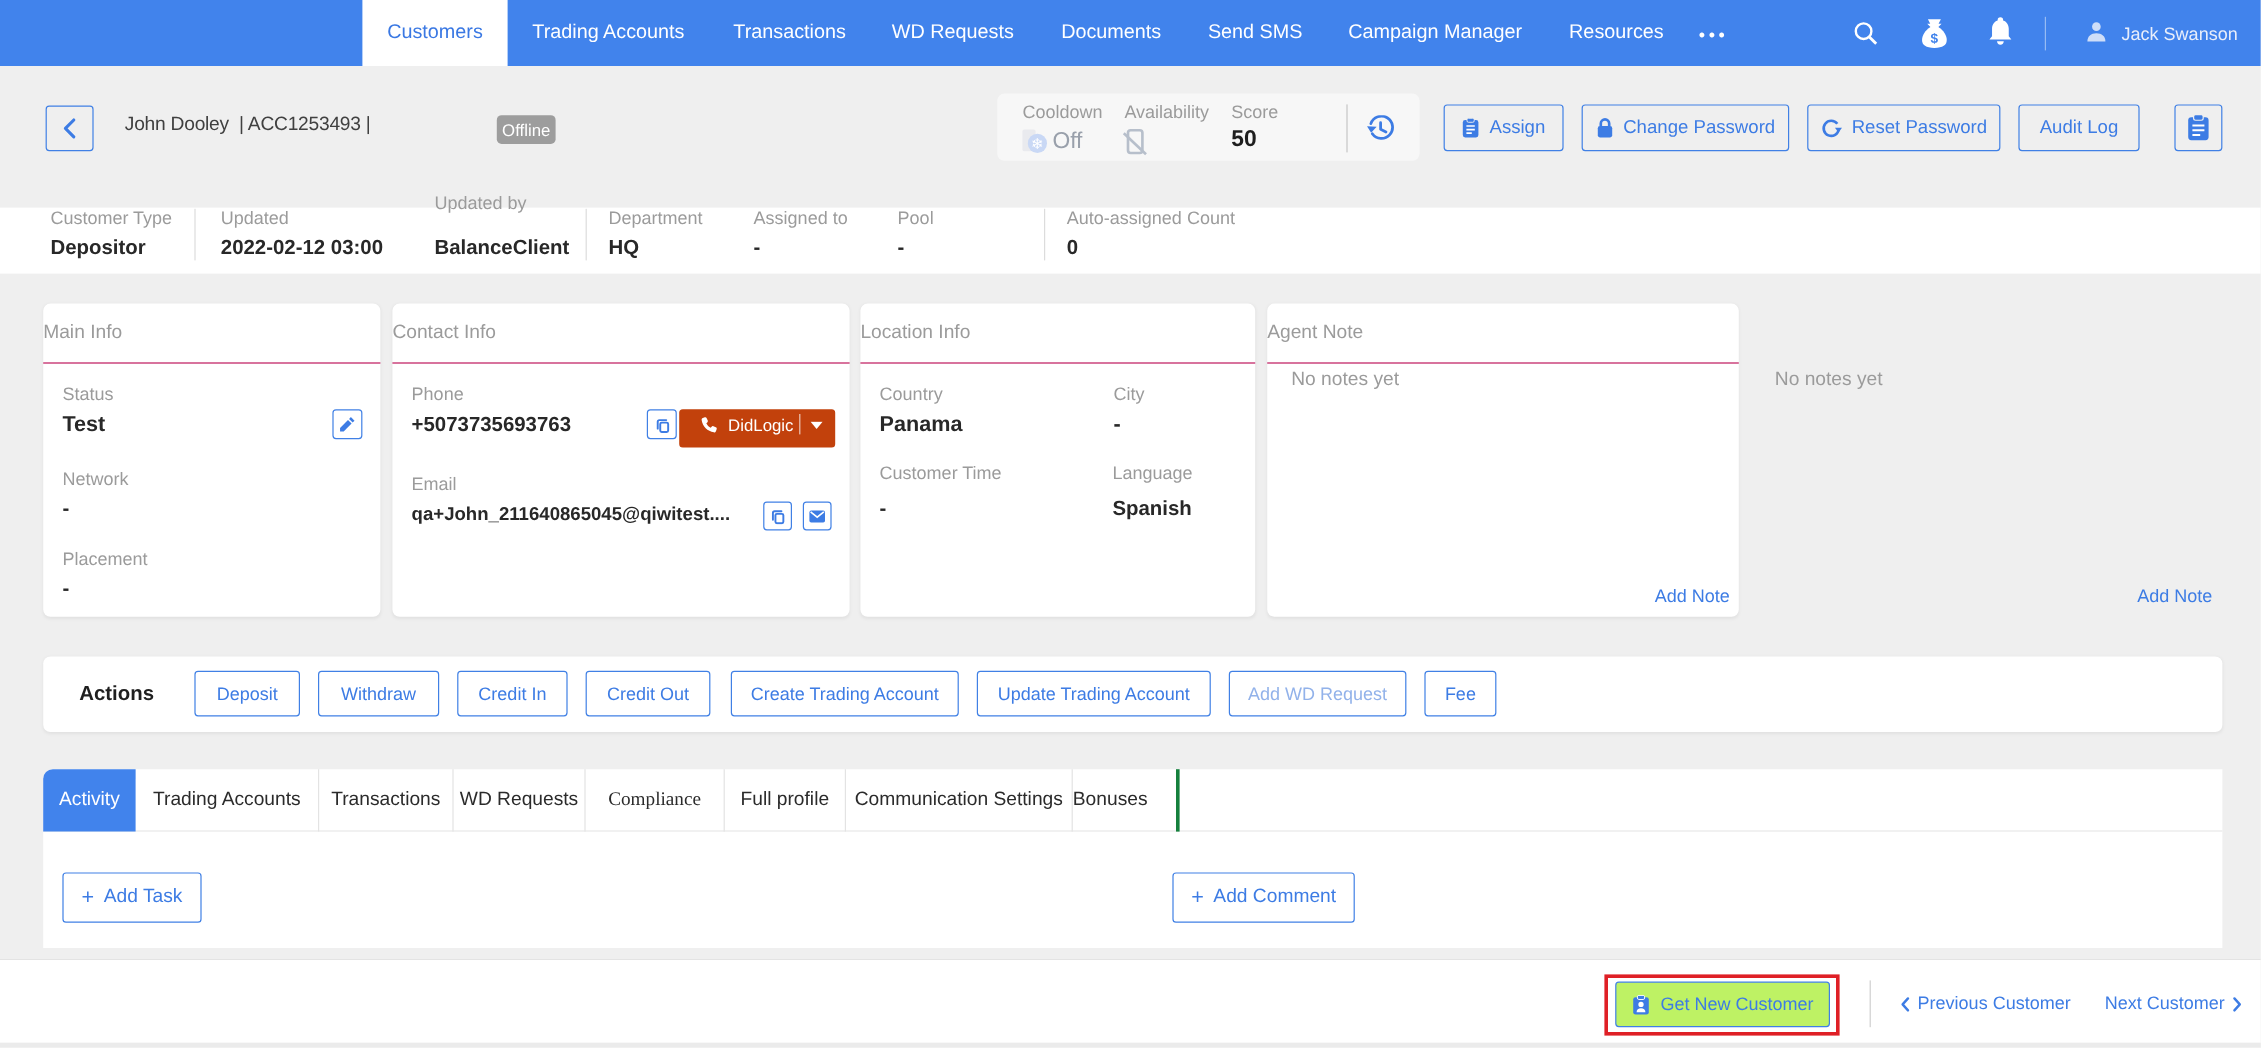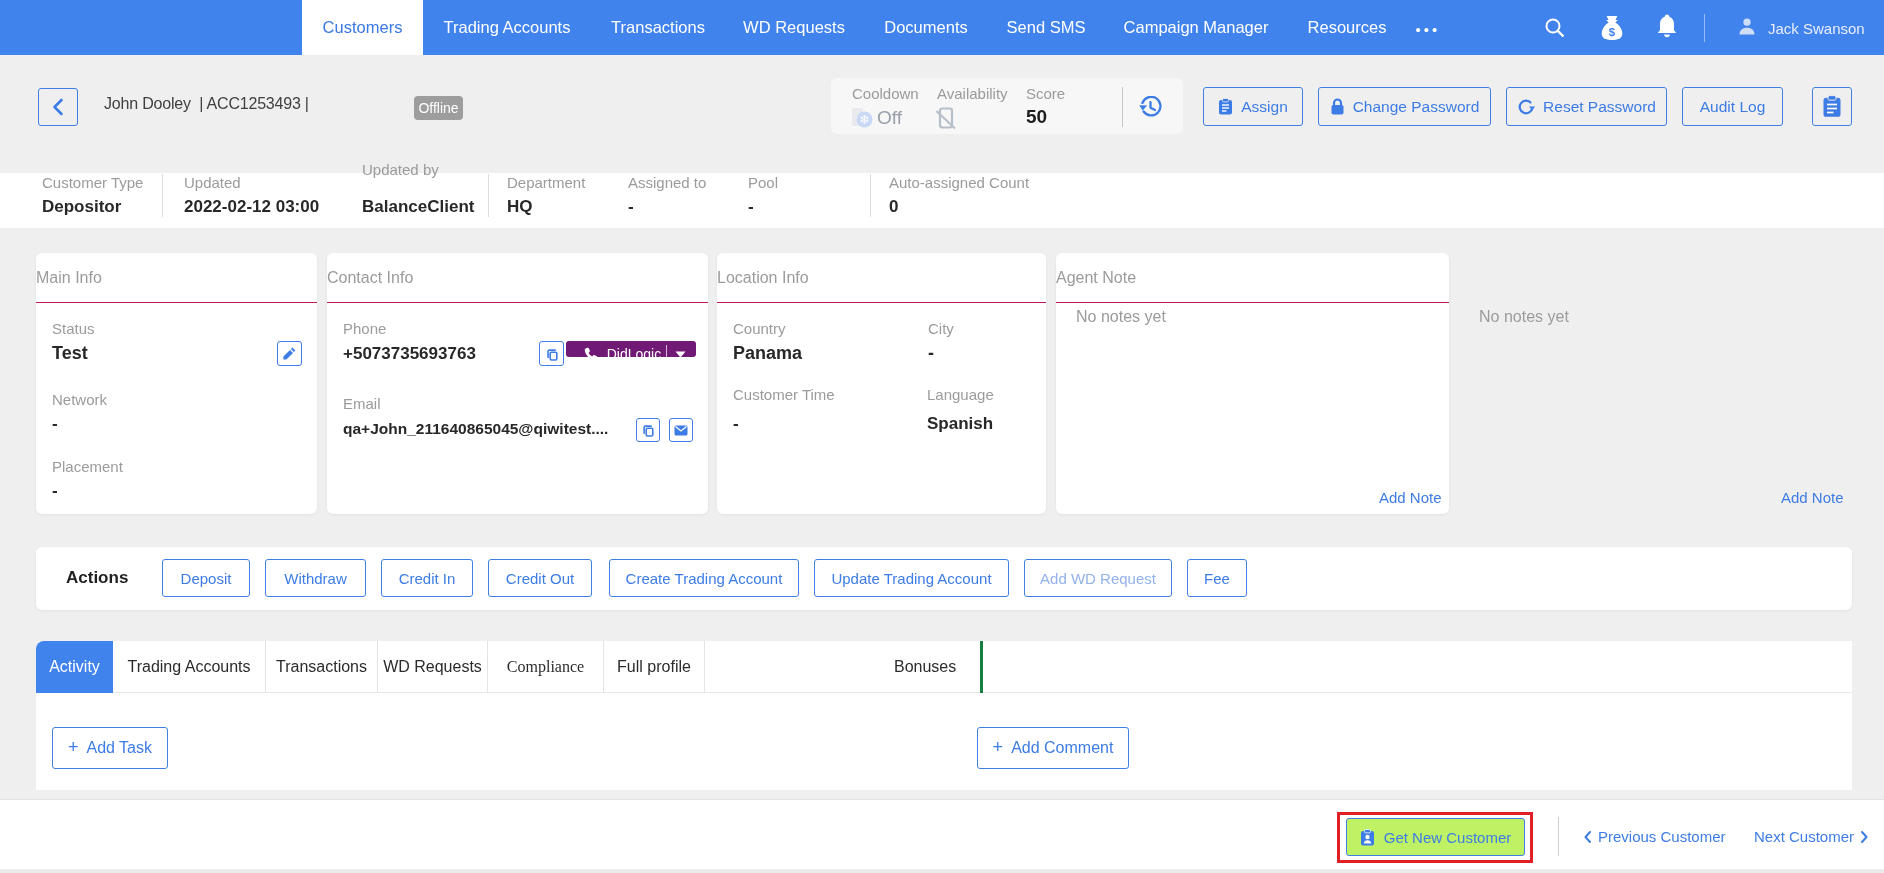--- a/index.html
+++ b/index.html
@@ -161,21 +161,21 @@
       <div class="chead">Contact Info</div>
     </div>
   <div class="lbl" style="left:343px; top:320px;">Phone</div>
   <div class="val" style="left:343px; top:344px; font-size:17px;">+5073735693763</div>
   <div class="btn" style="left:539px; top:341px; width:25px; height:25px;">
     <svg width="14" height="14" viewBox="0 0 14 14">
       <path d="M3.1 10.2 L3.1 4.5 Q3.1 3.1 4.5 3.1 L10.2 3.1" fill="none" stroke="#3d7ce4" stroke-width="1.6" stroke-linecap="round"></path>
       <rect x="5.2" y="5.2" width="6.6" height="7.8" rx="1.2" fill="#fff" stroke="#3d7ce4" stroke-width="1.6"></rect>
     </svg>
   </div>
-  <div class="abs" style="left:566px; top:341px; width:130px; height:16px; background:#701a75; border-radius:3px;">
+  <div class="abs" style="left:566px; top:341px; width:130px; height:32px; background:#c2410c; border-radius:3px;">
     <svg class="abs" style="left:18px; top:5.5px;" width="14" height="14" viewBox="0 0 14 14">
       <path d="M3.3 0.8 C4 0.5 4.6 0.8 4.9 1.5 L5.8 3.5 C6 4.1 5.9 4.6 5.4 5 L4.6 5.7 C5.2 7.2 6.8 8.8 8.3 9.4 L9 8.6 C9.4 8.1 9.9 8 10.5 8.2 L12.5 9.1 C13.2 9.4 13.5 10 13.2 10.7 L12.6 12.3 C12.3 13 11.7 13.4 10.9 13.3 C5.6 12.6 1.4 8.4 0.7 3.1 C0.6 2.3 1 1.7 1.7 1.4 Z" fill="#fff"></path>
     </svg>
     <div class="abs" style="left:37px; top:0; width:62px; height:25px; line-height:26px; color:#fff; font-size:14px; text-align:center;">DidLogic</div>
     <div class="abs" style="left:100px; top:4px; width:1px; height:17px; background:rgba(255,255,255,0.7);"></div>
     <svg class="abs" style="left:109px; top:10px;" width="11" height="7" viewBox="0 0 11 7">
       <polygon points="0.5,0.5 10.5,0.5 5.5,6.5" fill="#fff"></polygon>
     </svg>
   </div>
   <div class="lbl" style="left:343px; top:395px;">Email</div>
@@ -226,20 +226,21 @@
   <div class="btn" style="left:1187px; top:559px; width:60px; height:38px;">Fee</div>
 
   <div class="abs" style="left:36px; top:641px; width:1816px; height:149px; background:#fff; border-radius:8px 0 0 0;"></div>
   <div class="abs" style="left:36px; top:692px; width:1816px; height:1px; background:#e8e8e8;"></div>
   <div class="abs" style="left:36px; top:641px; width:77px; height:52px; background:#4183ec; color:#fff; font-size:16px; text-align:center; line-height:52px; border-radius:8px 0 0 0;">Activity</div>
   <div class="abs" style="left:113px; top:641px; width:153px; height:52px; border-right:1px solid #e3e3e3; color:#2b2b2b; font-size:16px; text-align:center; line-height:52px;">Trading Accounts</div>
   <div class="abs" style="left:266px; top:641px; width:112px; height:52px; border-right:1px solid #e3e3e3; color:#2b2b2b; font-size:16px; text-align:center; line-height:52px;">Transactions</div>
   <div class="abs" style="left:378px; top:641px; width:110px; height:52px; border-right:1px solid #e3e3e3; color:#2b2b2b; font-size:16px; text-align:center; line-height:52px;">WD Requests</div>
   <div class="abs" style="left:488px; top:641px; width:116px; height:52px; border-right:1px solid #e3e3e3; color:#2b2b2b; font-size:16px; text-align:center; line-height:52px;font-family:Liberation Serif, serif;">Compliance</div>
   <div class="abs" style="left:604px; top:641px; width:101px; height:52px; border-right:1px solid #e3e3e3; color:#2b2b2b; font-size:16px; text-align:center; line-height:52px;">Full profile</div>
+  <div class="abs" style="left:705px; top:641px; width:189px; height:52px; border-right:1px solid #e3e3e3; color:#2b2b2b; font-size:16px; text-align:center; line-height:52px;">Communication Settings</div>
   <div class="abs" style="left:894px; top:641px; width:89px; height:52px; border-right:3px solid #15803d; color:#2b2b2b; font-size:16px; text-align:left; line-height:52px;">Bonuses</div>
 
   <div class="btn" style="left:52px; top:727px; width:116px; height:42px; font-size:16px;"><span style="font-size:18px; margin-right:8px; margin-top:-2px;">+</span>Add Task</div>
   <div class="btn" style="left:977px; top:727px; width:152px; height:42px; font-size:16px;"><span style="font-size:18px; margin-right:8px; margin-top:-2px;">+</span>Add Comment</div>
 
   <div class="abs" style="left:0; top:799px; width:1884px; height:70px; background:#fff; border-top:1px solid #e3e3e3;"></div>
   <div class="abs" style="left:0; top:869px; width:1884px; height:4px; background:#ebebeb;"></div>
   <div class="abs" style="left:1337px; top:812px; width:196px; height:51px; border:3px solid #df2026;"></div>
   <div class="btn" style="left:1346px; top:818px; width:179px; height:38px; font-size:15px; background:#bef264;">
     <svg width="15" height="17" viewBox="0 0 15 17" style="margin-right:9px;">

